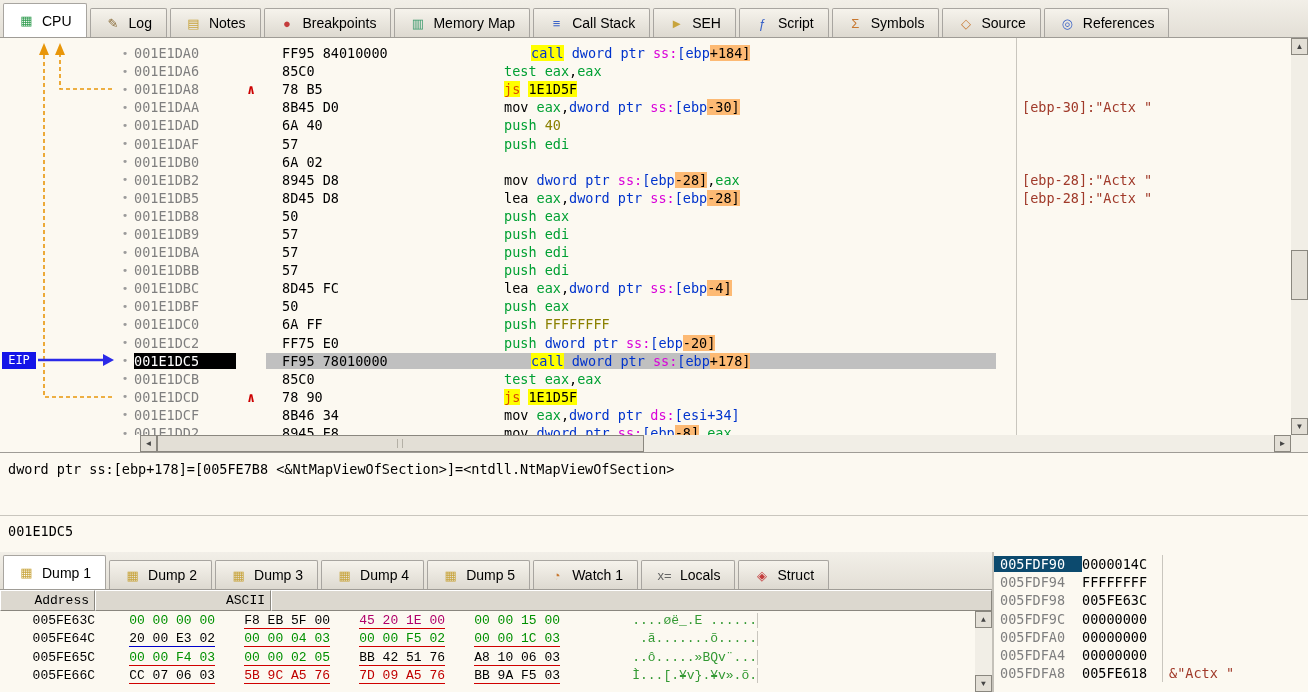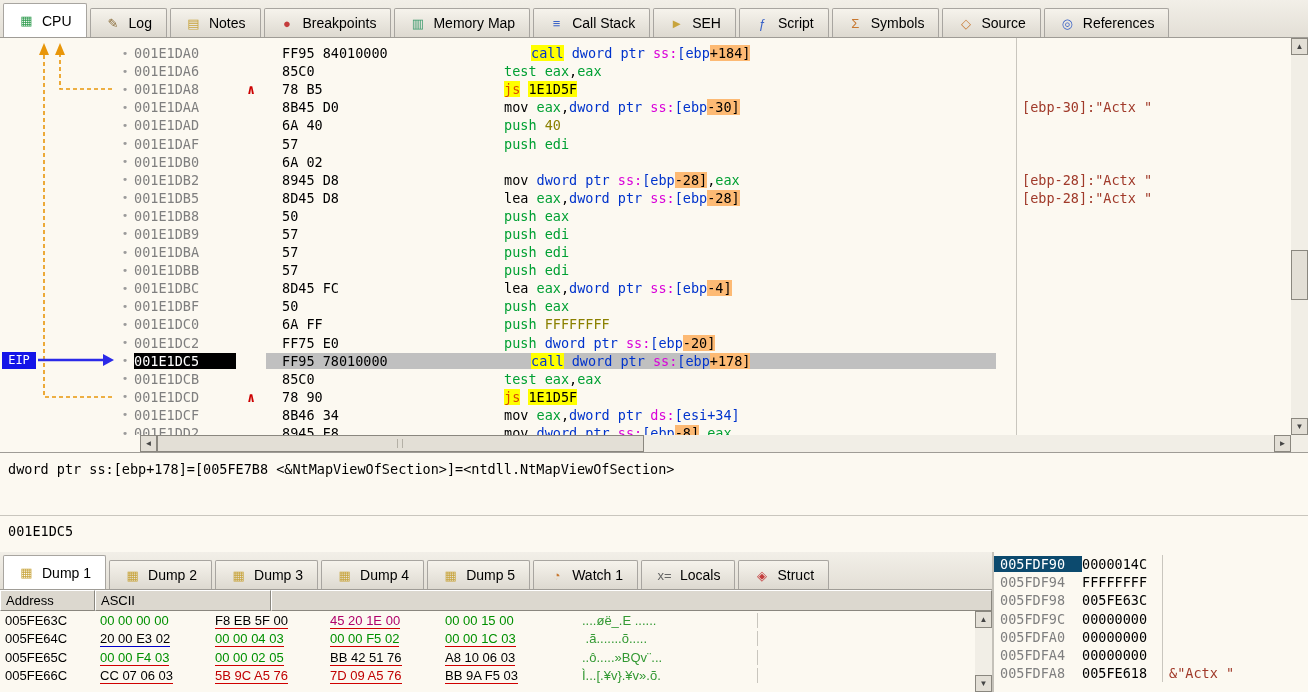--- a/index.html
+++ b/index.html
@@ -68,21 +68,21 @@
   
   #info-pane { position:absolute; top:452px; left:0; width:1308px; height:100px; background:#FCF9F1;
                border-top:1px solid #9f9c96; font-family:"DejaVu Sans Mono",monospace; font-size:13.5px; color:#000; }
   #info-line1 { padding:8px 0 0 8px; white-space:pre; }
   #info-divider { position:absolute; top:62px; left:0; right:0; height:1px; background:#C9C6BE; }
   #info-address { position:absolute; top:70px; left:8px; }
 
   
   #bottom { position:absolute; top:552px; left:0; width:1308px; height:140px; display:flex; }
   #bottom-left { width:994px; flex:none; border-right:2px solid #c4c1b9; display:flex; flex-direction:column; background:#FCF9F1; }
-  #dump-panel { flex:1; position:relative; font-family:Liberation Sans, sans-serif; font-size:13px; overflow:hidden; }
+  #dump-panel { flex:1; position:relative; font-family:Liberation Mono, monospace; font-size:13px; overflow:hidden;text-align:right; }
   #dump-header { display:flex; height:21px; }
   .hdr-cell { background:#DCD8CF; border:1px solid; border-color:#ffffff #8a877f #8a877f #ffffff;
               padding:2px 5px; font-size:13px; color:#000; flex:none; overflow:hidden; }
   .hdr-address { width:95px; } .hdr-hex { width:487px; } .hdr-ascii { width:176px; } .hdr-fill { flex:1; }
   #dump-rows { position:absolute; top:21px; left:0; right:17px; bottom:0; overflow:hidden; }
   .dumprow { display:flex; height:18.5px; align-items:center; white-space:pre; }
   .d-addr { width:95px; flex:none; padding-left:5px; color:#000; }
   .d-hex  { width:487px; flex:none; display:flex; padding-left:5px; }
   .hexgroup { width:115px; flex:none; }
   .hexgroup span { padding-bottom:0px; }

